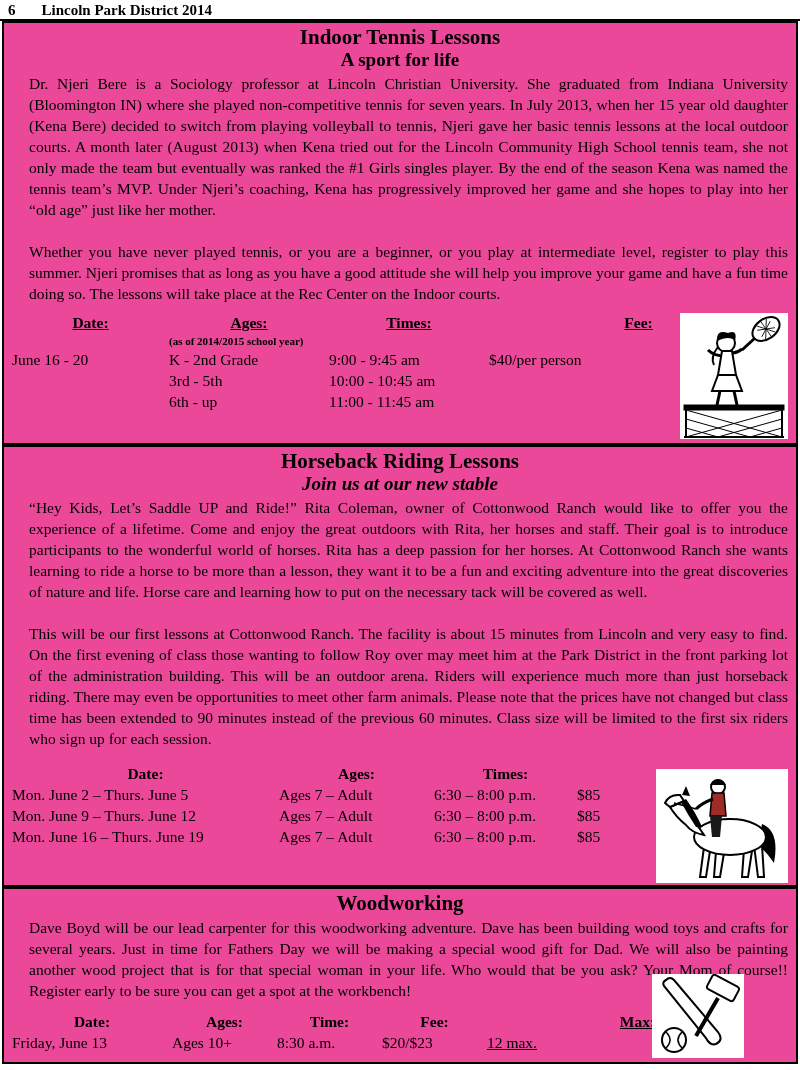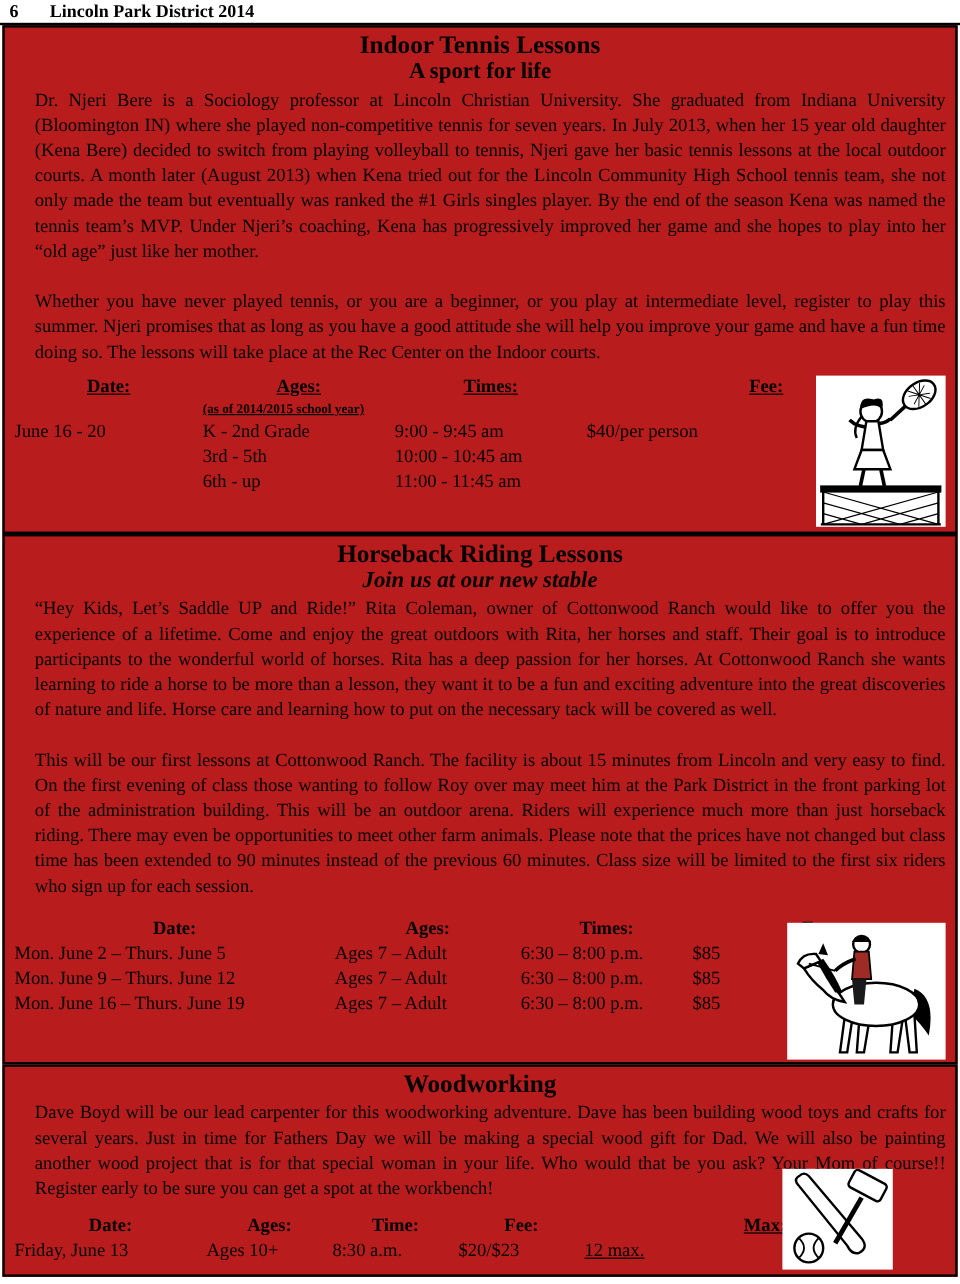--- a/index.html
+++ b/index.html
@@ -15,38 +15,38 @@
     padding:2px 0 2px 8px;
     border-bottom:2px solid #000;
     height:21px;
   }
   .section {
     border:2px solid #000;
     margin:0 2px;
     padding:2px 8px 4px 8px;
     position:relative;
     overflow:hidden;
-    background:#b91c1c;
+    background:#ec4899;
   }
   #sec-tennis { height:424px; }
   #sec-horse  { height:442px; }
   #sec-wood   { height:177px; }
   .sec-title { text-align:center; font-weight:bold; font-size:21px; line-height:1.15; }
   .sec-subtitle { text-align:center; font-weight:bold; font-size:19px; line-height:1.15; }
   .italic { font-style:italic; }
   .body-text {
     font-size:15.5px; line-height:21px; text-align:justify;
     margin:2px 0 21px 17px;
   }
   .body-text.tight { margin-bottom:0; }
   
   .sched { display:flex; font-size:15.5px; line-height:21px; margin-top:8px; }
   .col-head { font-weight:bold;text-align:center; }
   .ul { text-decoration:underline; }
-  .small-note { font-size:11px; font-weight:bold; text-decoration:underline; height:16px; line-height:16px; white-space:nowrap; }
+  .small-note { font-size:11px; font-weight:bold; height:16px; line-height:16px; white-space:nowrap; }
   .spacer16 { height:16px; }
   
   .t-c1 { width:157px; } .t-c2 { width:160px; } .t-c3 { width:160px; } .t-c4 { flex:1; }
   
   .h-row { display:flex; font-size:15.5px; line-height:21px; }
   .h-rows { margin-top:14px; }
   .h-c1 { width:267px; } .h-c2 { width:155px; } .h-c3 { width:143px; } .h-c4 { flex:1; }
   
   .w-row { display:flex; font-size:15.5px; line-height:21px; }
   .w-rows { margin-top:10px; }

